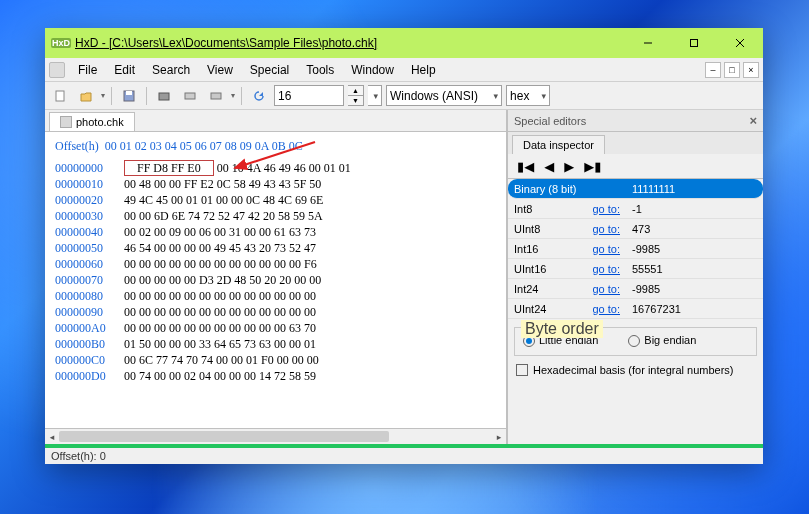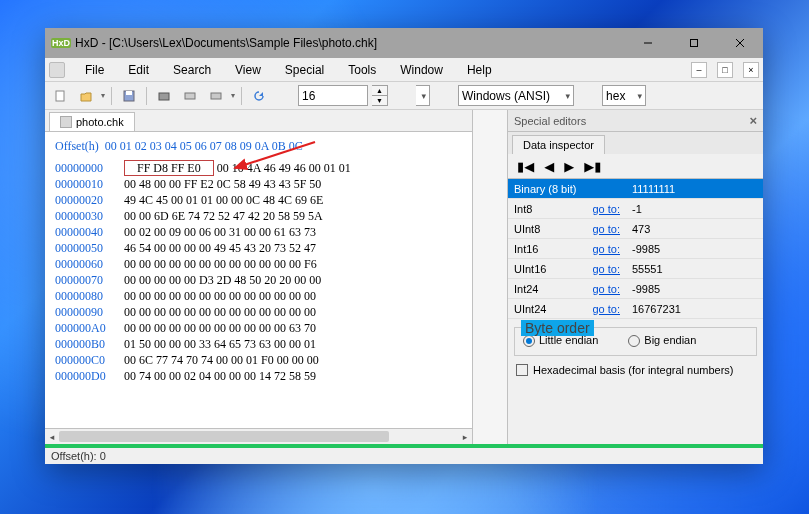--- a/index.html
+++ b/index.html
@@ -18,54 +18,54 @@
   .wp3 { width:450px;height:450px;left:150px;bottom:-200px;background:radial-gradient(circle,#6fb5ff 0%,transparent 70%);}
 
   .window {
     position:absolute; left:45px; top:28px; width:718px; height:436px;
     background:#f5f5f5;
     box-shadow:0 8px 30px rgba(0,0,0,.35);
     display:flex; flex-direction:column;
   }
   .titlebar {
     height:30px; display:flex; align-items:center;
-    background:#a3a3a3; padding-left:8px;
+    background:#bef264; padding-left:8px;
   }
   .app-icon { width:16px;height:16px;margin-right:6px;display:flex;align-items:center;justify-content:center;font-size:10px;font-weight:bold;color:#000; }
   .app-icon .hx { background:#7bb03c;color:#fff;padding:0 1px;border-radius:2px;font-size:9px;}
-  .title-text { flex:1; color:#000; }
+  .title-text { flex:1; color:#000;text-decoration:underline; }
   .win-btn { width:46px;height:30px;display:flex;align-items:center;justify-content:center;color:#000;}
 
   .menubar {
     height:24px; display:flex; align-items:center; background:#f0f0f0;
     padding:0 4px; border-bottom:1px solid #d0d0d0;
-    gap:8px;
+    gap:1px;
   }
   .menu-icon-row { display:flex; gap:2px; margin-right:4px; }
   .menu-icon { width:16px;height:16px;background:#ddd;border:1px solid #bbb;border-radius:2px;}
   .menubar .menu-item { padding:3px 8px; cursor:default; }
   .menubar .spacer { flex:1; }
   .mini-btn { width:16px;height:16px;margin-left:2px;display:flex;align-items:center;justify-content:center;border:1px solid #bbb;background:#fff;font-size:9px;}
 
   .toolbar {
     height:28px; display:flex; align-items:center; background:#f0f0f0;
     padding:0 4px; gap:4px; border-bottom:1px solid #d0d0d0;
   }
   .tbtn { width:22px;height:22px;display:flex;align-items:center;justify-content:center;border:1px solid transparent;border-radius:2px;}
   .sep { width:1px;height:18px;background:#c0c0c0;margin:0 2px; }
-  .combo { height:21px;border:1px solid #a0a0a0;background:#fff;display:flex;align-items:center;padding:0 3px;margin-left:24px;}
+  .combo { height:21px;border:1px solid #a0a0a0;background:#fff;display:flex;align-items:center;padding:0 3px;}
   .combo.small { width:70px; }
   .combo.med { width:116px; }
   .combo.tiny { width:44px;text-align:center; }
   .combo .arrow { margin-left:auto;font-size:9px;color:#555; }
   .spin { width:16px;height:21px;display:flex;flex-direction:column;border:1px solid #a0a0a0;border-left:none;}
   .spin div { flex:1;background:#f5f5f5;display:flex;align-items:center;justify-content:center;font-size:7px;}
   .spin div:first-child { border-bottom:1px solid #a0a0a0; }
 
-  .content-row { flex:1; display:flex; min-height:0; position:relative;gap:34px;}
+  .content-row { flex:1; display:flex; min-height:0; position:relative;}
 
   .hex-pane { flex:1; display:flex; flex-direction:column; background:#fff; border-right:1px solid #c0c0c0; min-width:0;}
   .tab-row { height:22px;background:#f0f0f0;display:flex;align-items:flex-end;padding-left:4px;border-bottom:1px solid #c0c0c0;}
   .tab { padding:3px 10px;background:#fff;border:1px solid #c0c0c0;border-bottom:none;display:flex;align-items:center;gap:4px;font-size:11px;}
   .tab .ticon { width:12px;height:12px;background:#d8d8d8;border:1px solid #aaa;}
   .hex-body { flex:1;overflow:hidden;padding:6px 4px 2px 10px;position:relative;}
   .hex-table { font-family:Liberation Serif, serif;font-size:12px;line-height:16px;color:#000;white-space:pre;}
   .off-head { color:#1864d8; }
   .offset-col { color:#1864d8; display:inline-block; width:66px;}
   .first4 { border:1px solid #c04040; padding:0 12px; }
@@ -80,27 +80,27 @@
 
   .side-pane { width:256px;display:flex;flex-direction:column;background:#f0f0f0;border-left:1px solid #c0c0c0;}
   .side-header { height:22px;background:#e8e8e8;border-bottom:1px solid #c0c0c0;display:flex;align-items:center;padding:0 6px;color:#555;font-size:11px;text-align:right;}
   .side-header .x { margin-left:auto;font-family:Arial;font-size:13px;color:#666;font-weight:bold;}
   .di-tabs { height:22px;display:flex;align-items:flex-end;padding-left:4px;background:#e8e8e8;}
   .di-tab { padding:3px 10px;background:#f0f0f0;border:1px solid #c0c0c0;border-bottom:none;font-size:11px;}
   .nav-row { height:24px;display:flex;align-items:center;padding:0 6px;gap:4px;}
   .nav-row .nbtn { font-size:13px;padding:1px 3px;}
   .di-table { flex-shrink:0;border-top:1px solid #c0c0c0;}
   .di-row { height:20px;display:flex;align-items:center;border-bottom:1px solid #e0e0e0;font-size:11px;}
-  .di-row.sel { background:#0078d7;color:#fff;}
+  .di-row.sel { background:#0078d7;color:#fff;border-radius:9px;}
   .di-row .k { width:78px;padding-left:6px;}
   .di-row .g { width:40px;color:#0050d8;text-decoration:underline;text-align:right;padding-right:6px;}
   .di-row.sel .g { color:#fff;}
   .di-row .v { flex:1;padding-left:6px;}
   .bo-group { margin:8px 6px 4px 6px;border:1px solid #c8c8c8;padding:6px 8px 8px 8px;position:relative;}
-  .bo-group .legend { position:absolute;top:-8px;left:6px;background:#0ea5e9;padding:0 4px;font-size:14px;color:#444;}
+  .bo-group .legend { position:absolute;top:-8px;left:6px;background:#fef9c3;padding:0 4px;font-size:16px;color:#444;}
   .bo-opts { display:flex;gap:30px;align-items:center;font-size:11px;}
   .radio { width:12px;height:12px;border:1px solid #666;border-radius:50%;display:inline-flex;align-items:center;justify-content:center;margin-right:4px;vertical-align:middle;}
   .radio.sel::after { content:"";width:6px;height:6px;background:#0078d7;border-radius:50%;}
   .chk-row { display:flex;align-items:center;padding:4px 8px;font-size:11px;}
   .chk { width:12px;height:12px;border:1px solid #666;margin-right:5px;}
 
   .statusbar { height:20px;background:#f0f0f0;border-top:4px solid #22c55e;display:flex;align-items:center;padding:0 6px;font-size:11px;color:#333;}
 
   svg.arrow-svg { overflow:visible; }
 </style>

